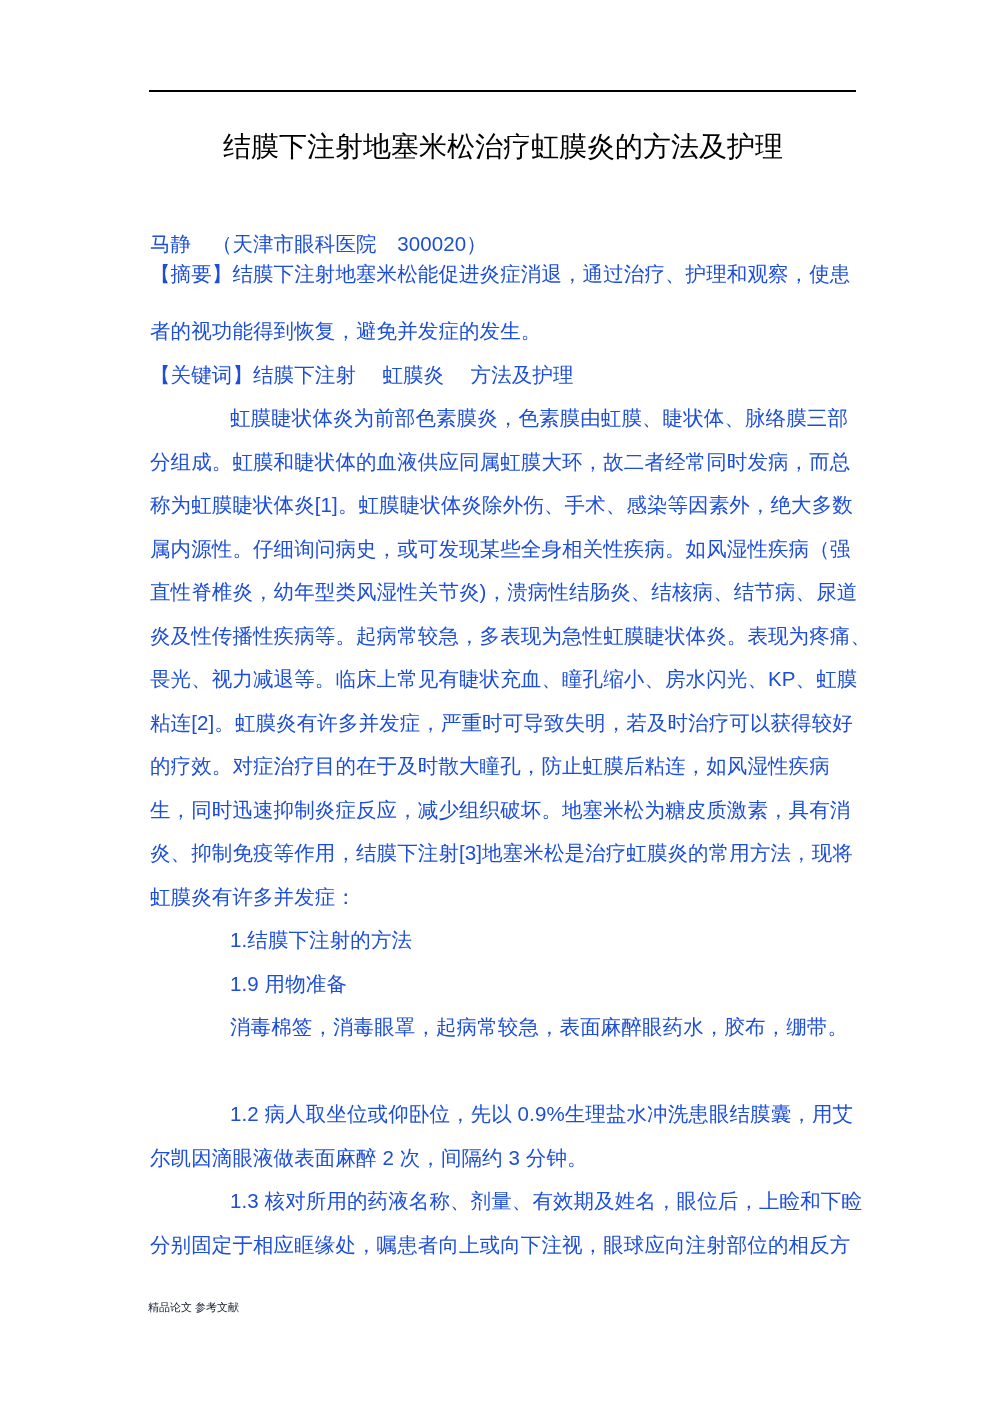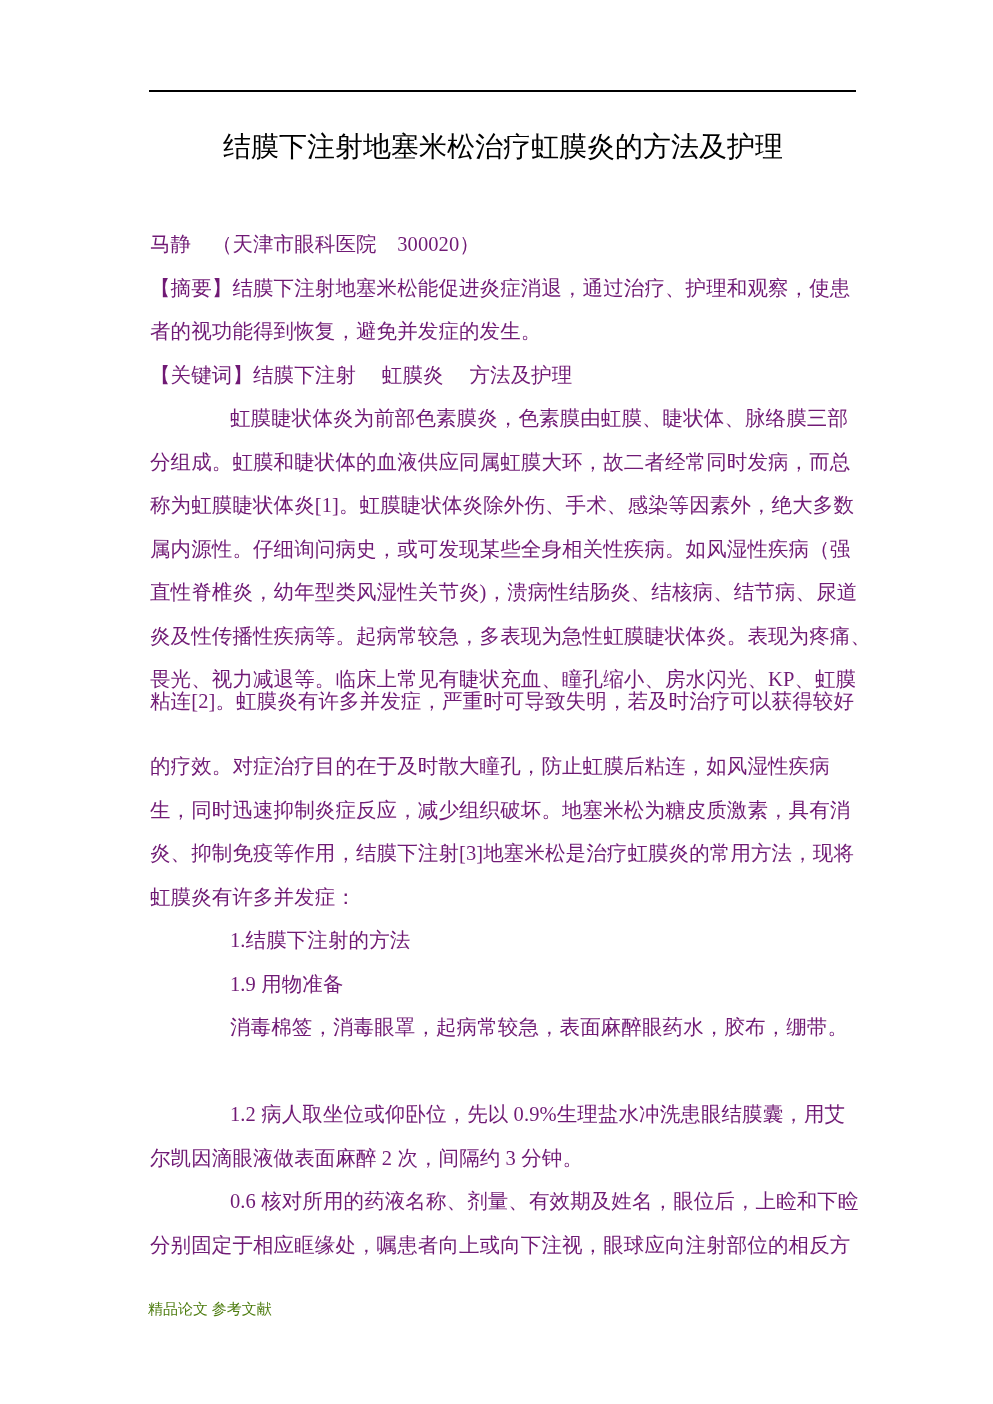--- a/index.html
+++ b/index.html
@@ -6,21 +6,21 @@
     margin: 0;
     padding: 0;
     background: #ffffff;
   }
   .page {
     position: relative;
     width: 993px;
     height: 1404px;
     background: #ffffff;
     overflow: hidden;
-    font-family: Liberation Serif, serif;
+    font-family: Liberation Sans, sans-serif;
     color: #000000;
   }
   .rule {
     position: absolute;
     left: 149px;
     top: 90px;
     width: 707px;
     height: 2px;
     background: #000000;
   }
@@ -34,67 +34,67 @@
     line-height: 1;
     white-space: pre;
     color: #000000;
   }
   .line {
     position: absolute;
     left: 150px;
     font-size: 20.5px;
     line-height: 1;
     white-space: pre;
-    color: #701a75;
+    color: #1d4ed8;
     letter-spacing: 0.1px;
   }
   .indent {
     left: 230px;
   }
   .footer {
     position: absolute;
     left: 148px;
     top: 1302px;
-    font-size: 15px;
+    font-size: 11px;
     line-height: 1;
     white-space: pre;
-    color: #4d7c0f;
+    color: #0f172a;
   }
 </style>
 </head>
 <body>
 
 <div class="page">
 
   <div class="rule"></div>
 
   <div class="title">结膜下注射地塞米松治疗虹膜炎的方法及护理</div>
 
   <div class="line" style="top:234px">马静　（天津市眼科医院　300020）</div>
 
-  <div class="line" style="top:278px">【摘要】结膜下注射地塞米松能促进炎症消退，通过治疗、护理和观察，使患</div>
+  <div class="line" style="top:264px">【摘要】结膜下注射地塞米松能促进炎症消退，通过治疗、护理和观察，使患</div>
   <div class="line" style="top:321px">者的视功能得到恢复，避免并发症的发生。</div>
 
   <div class="line" style="top:365px">【关键词】结膜下注射　 虹膜炎　 方法及护理</div>
 
   <div class="line indent" style="top:408px">虹膜睫状体炎为前部色素膜炎，色素膜由虹膜、睫状体、脉络膜三部</div>
   <div class="line" style="top:452px">分组成。虹膜和睫状体的血液供应同属虹膜大环，故二者经常同时发病，而总</div>
   <div class="line" style="top:495px">称为虹膜睫状体炎[1]。虹膜睫状体炎除外伤、手术、感染等因素外，绝大多数</div>
   <div class="line" style="top:582px">直性脊椎炎，幼年型类风湿性关节炎)，溃病性结肠炎、结核病、结节病、尿道</div>
   <div class="line" style="top:539px">属内源性。仔细询问病史，或可发现某些全身相关性疾病。如风湿性疾病（强</div>
   <div class="line" style="top:626px">炎及性传播性疾病等。起病常较急，多表现为急性虹膜睫状体炎。表现为疼痛、</div>
   <div class="line" style="top:669px">畏光、视力减退等。临床上常见有睫状充血、瞳孔缩小、房水闪光、KP、虹膜</div>
-  <div class="line" style="top:691px">粘连[2]。虹膜炎有许多并发症，严重时可导致失明，若及时治疗可以获得较好</div>
+  <div class="line" style="top:713px">粘连[2]。虹膜炎有许多并发症，严重时可导致失明，若及时治疗可以获得较好</div>
   <div class="line" style="top:756px">的疗效。对症治疗目的在于及时散大瞳孔，防止虹膜后粘连，如风湿性疾病</div>
   <div class="line" style="top:800px">生，同时迅速抑制炎症反应，减少组织破坏。地塞米松为糖皮质激素，具有消</div>
   <div class="line" style="top:843px">炎、抑制免疫等作用，结膜下注射[3]地塞米松是治疗虹膜炎的常用方法，现将</div>
   <div class="line" style="top:887px">虹膜炎有许多并发症：</div>
   <div class="line indent" style="top:930px">1.结膜下注射的方法</div>
   <div class="line indent" style="top:974px">1.9 用物准备</div>
   <div class="line indent" style="top:1017px">消毒棉签，消毒眼罩，起病常较急，表面麻醉眼药水，胶布，绷带。</div>
   <div class="line indent" style="top:1104px">1.2 病人取坐位或仰卧位，先以 0.9%生理盐水冲洗患眼结膜囊，用艾</div>
   <div class="line" style="top:1148px">尔凯因滴眼液做表面麻醉 2 次，间隔约 3 分钟。</div>
-  <div class="line indent" style="top:1191px">0.6 核对所用的药液名称、剂量、有效期及姓名，眼位后，上睑和下睑</div>
+  <div class="line indent" style="top:1191px">1.3 核对所用的药液名称、剂量、有效期及姓名，眼位后，上睑和下睑</div>
   <div class="line" style="top:1235px">分别固定于相应眶缘处，嘱患者向上或向下注视，眼球应向注射部位的相反方</div>
 
   <div class="footer">精品论文 参考文献</div>
 
 </div>
 
 </body></html>

